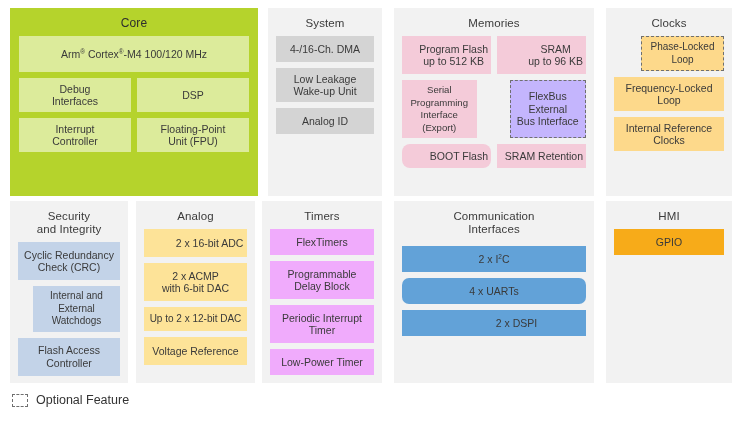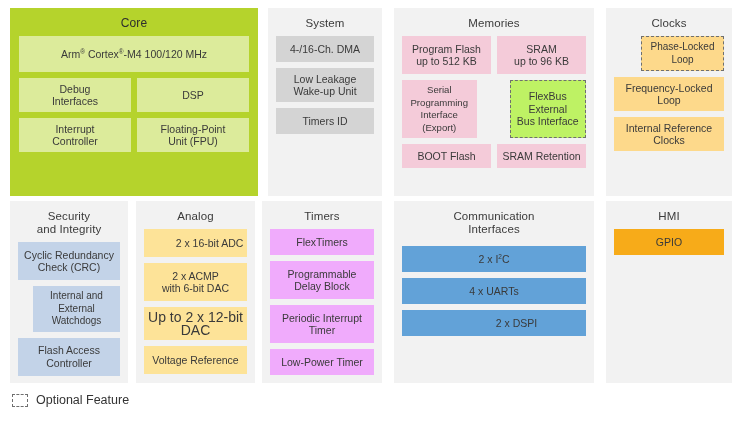--- a/index.html
+++ b/index.html
@@ -62,34 +62,34 @@
     color: #3a3a3a;
     margin-bottom: 6px;
     padding: 4px 3px;
     min-height: 22px;
   }
   .blk.two-line { min-height: 34px; }
   .blk.tall { min-height: 38px; }
 
   .c-core   { background: #dceb9b; }
   .c-gray   { background: #d4d4d4; }
-  .c-pink   { background: #f4cbd9; }
+  .c-pink   { background: #f4cbd9; justify-content: flex-end; }
   .c-amber  { background: #fdd98b; }
   .c-blue-l { background: #c3d3e8; }
   .c-yellow { background: #fde398; }
   .c-yellow2{ background: #f0abfc; }
   .c-blue   { background: #62a2d8; }
   .c-orange { background: #f7ab19; }
 
   .optional {
     border: 1px dashed #6f6f6f;
     background: transparent;
     margin-left: 27px;
   }
-  .optional.c-pink   { background: #bef264; }
+  .optional.c-pink   { background: #c4b5fd; }
   .optional.c-amber  { background: #fdd98b; }
 
   
   .row2 {
     display: flex;
     gap: 6px;
   }
   .row2 > .blk { flex: 1 1 0; }
 
   
@@ -147,21 +147,21 @@
   <div class="panel" style="left:268px; top:8px; width:114px; height:188px;">
     <div class="panel-title">System</div>
     <div class="blocks">
       <div class="blk c-gray" style="min-height:26px;">
         <span>4-/16-Ch. DMA</span>
       </div>
       <div class="blk c-gray two-line">
         <span>Low Leakage<br>Wake-up Unit</span>
       </div>
       <div class="blk c-gray" style="min-height:26px;">
-        <span>Timers ID</span>
+        <span>Analog ID</span>
       </div>
     </div>
   </div>
 
   <div class="panel" style="left:394px; top:8px; width:200px; height:188px;">
     <div class="panel-title">Memories</div>
     <div class="blocks">
       <div class="row2">
         <div class="blk c-pink tall">
           <span>Program Flash<br>up to 512 KB</span>
@@ -172,21 +172,21 @@
       </div>
       <div class="row2">
         <div class="blk c-pink tall" style="font-size:9.6px;">
           <span>Serial Programming<br>Interface (Export)</span>
         </div>
         <div class="blk c-pink tall optional">
           <span>FlexBus External<br>Bus Interface</span>
         </div>
       </div>
       <div class="row2">
-        <div class="blk c-pink" style="min-height:24px;">
+        <div class="blk c-pink" style="min-height:24px;border-radius:8px;">
           <span>BOOT Flash</span>
         </div>
         <div class="blk c-pink" style="min-height:24px;">
           <span>SRAM Retention</span>
         </div>
       </div>
     </div>
   </div>
 
   <div class="panel" style="left:606px; top:8px; width:126px; height:188px;">
@@ -221,21 +221,21 @@
 
   <div class="panel" style="left:136px; top:201px; width:119px; height:182px;">
     <div class="panel-title">Analog</div>
     <div class="blocks">
       <div class="blk c-yellow" style="min-height:28px;padding-left:31px;">
         <span>2 x 16-bit ADC</span>
       </div>
       <div class="blk c-yellow tall">
         <span>2 x ACMP<br>with 6-bit DAC</span>
       </div>
-      <div class="blk c-yellow" style="min-height:24px; font-size:14px;">
+      <div class="blk c-yellow" style="min-height:24px; font-size:10px;">
         <span>Up to 2 x 12-bit DAC</span>
       </div>
       <div class="blk c-yellow" style="min-height:28px;">
         <span>Voltage Reference</span>
       </div>
     </div>
   </div>
 
   <div class="panel" style="left:262px; top:201px; width:120px; height:182px;">
     <div class="panel-title">Timers</div>
@@ -254,21 +254,21 @@
       </div>
     </div>
   </div>
 
   <div class="panel" style="left:394px; top:201px; width:200px; height:182px;">
     <div class="panel-title">Communication<br>Interfaces</div>
     <div class="blocks" style="padding-top:4px;">
       <div class="blk c-blue" style="min-height:26px;">
         <span>2 x I<sup>2</sup>C</span>
       </div>
-      <div class="blk c-blue" style="min-height:26px;">
+      <div class="blk c-blue" style="min-height:26px;border-radius:7px;">
         <span>4 x UARTs</span>
       </div>
       <div class="blk c-blue" style="min-height:26px;padding-left:48px;">
         <span>2 x DSPI</span>
       </div>
     </div>
   </div>
 
   <div class="panel" style="left:606px; top:201px; width:126px; height:182px;">
     <div class="panel-title">HMI</div>

